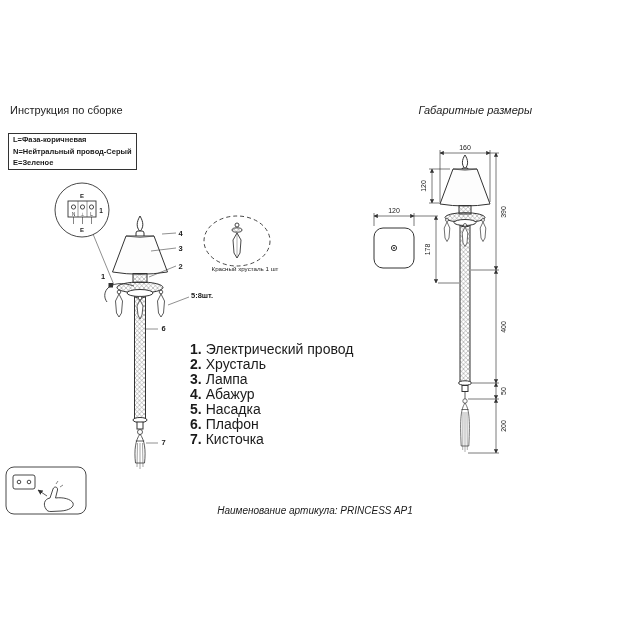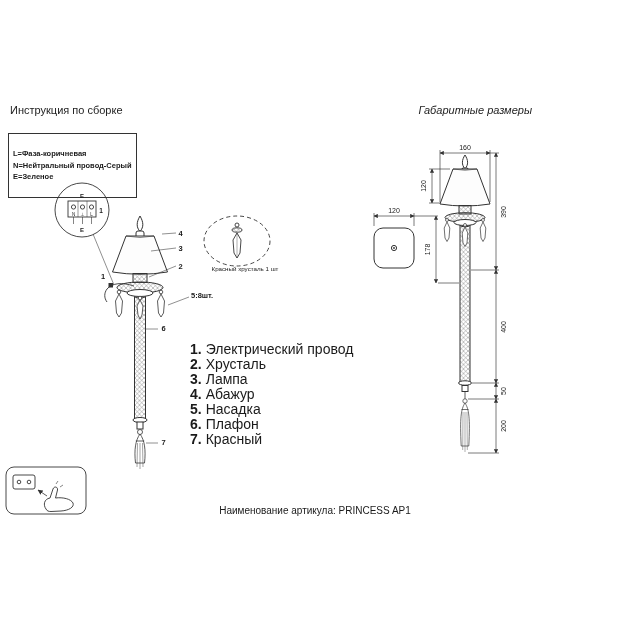--- a/index.html
+++ b/index.html
@@ -3,25 +3,25 @@
 <meta charset="utf-8">
 <style>
   html,body{margin:0;padding:0;background:#fff;}
   .page{position:relative;width:542px;height:630px;background:#fff;overflow:hidden;
         font-family:"Liberation Sans",sans-serif;color:#1a1a1a;}
   .art-svg{position:absolute;left:0;top:0;}
   .title{position:absolute;top:104px;font-size:11px;color:#222;}
   .title-left{left:10px;}
   .title-right{right:10px;font-style:italic;}
   .wiring-box{position:absolute;left:8px;top:133px;border:1px solid #333;background:#fff;
-              padding:14px 4px;font-size:7.5px;font-weight:bold;line-height:1.55;white-space:nowrap;}
+              padding:0 4px;font-size:7.5px;font-weight:bold;line-height:1.55;white-space:nowrap;}
   .parts-list{position:absolute;left:190px;top:342px;font-size:14px;}
   .part-row{height:15px;line-height:15px;white-space:nowrap;}
   .pnum{font-weight:bold;margin-right:4px;}
-  .footer{position:absolute;left:0;top:505px;width:630px;text-align:center;font-size:10px;}
+  .footer{position:absolute;left:0;top:505px;width:630px;text-align:center;font-size:10px;font-style:italic;}
   svg text{font-family:"Liberation Sans",sans-serif;fill:#1a1a1a;stroke:none;}
   .lbl{font-size:7.5px;font-weight:bold;}
   .dim{font-size:7px;}
   .tiny{font-size:4.5px;}
   .note{font-size:6.2px;}
 </style>
 </head>
 <body>
 
 <div class="page">
@@ -234,19 +234,19 @@
     <div class="part-row">
       <span class="pnum">4.</span><span class="pname">Абажур</span>
     </div>
     <div class="part-row">
       <span class="pnum">5.</span><span class="pname">Насадка</span>
     </div>
     <div class="part-row">
       <span class="pnum">6.</span><span class="pname">Плафон</span>
     </div>
     <div class="part-row">
-      <span class="pnum">7.</span><span class="pname">Красный</span>
+      <span class="pnum">7.</span><span class="pname">Кисточка</span>
     </div>
   </div>
 
   <div class="footer">Наименование артикула: PRINCESS AP1</div>
 
 </div>
 
 </body></html>

